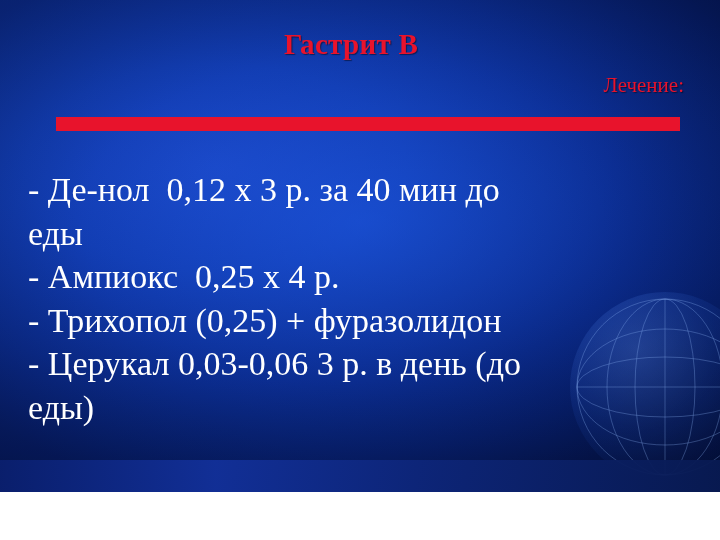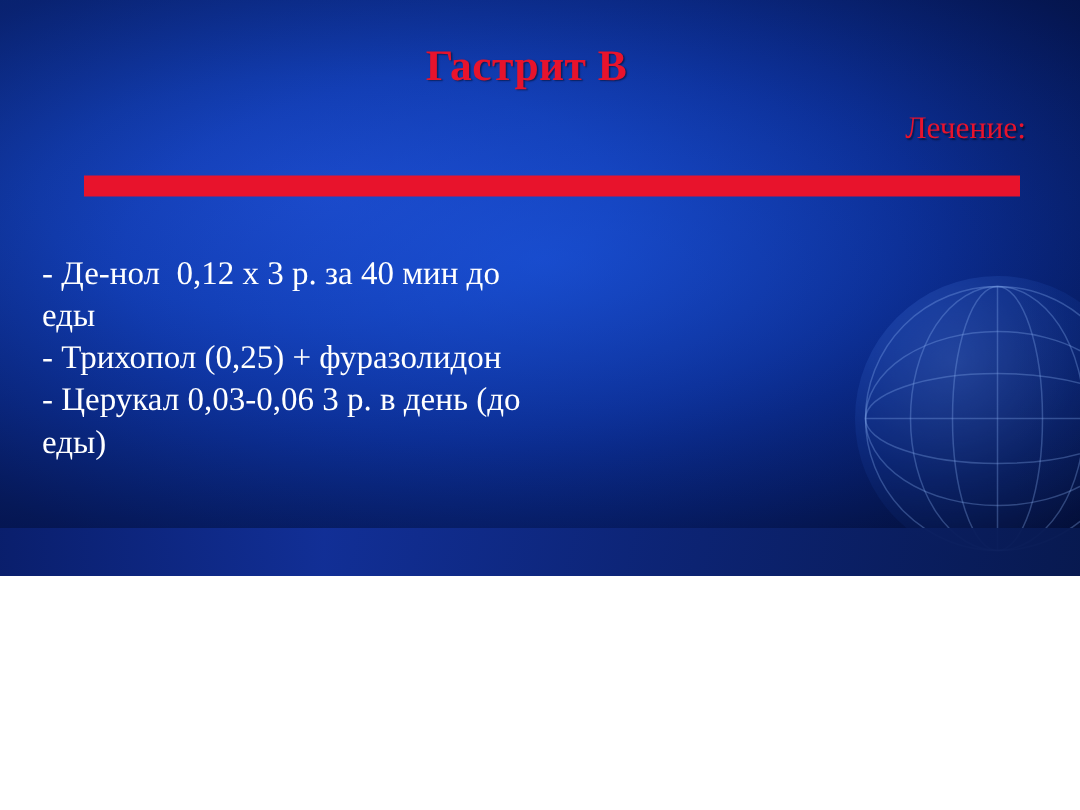--- a/index.html
+++ b/index.html
@@ -8,21 +8,21 @@
   }
   body {
     width: 720px;
     height: 540px;
     overflow: hidden;
     font-family: "Liberation Serif", serif;
   }
   .slide {
     position: relative;
     width: 720px;
-    height: 384px;
+    height: 492px;
     background:
       radial-gradient(ellipse 120% 95% at 30% 34%, #1b49c9 0%, #1340b8 22%, #0c2f95 45%, #07206e 65%, #041447 82%, #020a28 100%);
     overflow: hidden;
   }
   
   .slide::before {
     content: "";
     position: absolute;
     inset: 0;
     background:
@@ -85,21 +85,21 @@
     width: 624px;
     height: 14px;
     background: #e8132c;
   }
   .body-text {
     position: absolute;
     left: 28px;
     right: 24px;
     top: 168px;
     color: #ffffff;
-    font-size: 22px;
+    font-size: 34px;
     line-height: 1.28;
   }
   .line {
     white-space: pre-wrap;
   }
   .ind-right {
     text-align: left;
     padding-right: 96px;
   }
   .ind-right2 {
@@ -131,18 +131,19 @@
 
   <div class="bottom-band"></div>
 
   <div class="title">Гастрит В</div>
   <div class="subtitle">Лечение:</div>
   <div class="rule"></div>
 
   <div class="body-text">
     <div class="line">- Де-нол  0,12 х 3 р. за 40 мин до</div>
     <div class="line ind-right">еды</div>
+    <div class="line">- Ампиокс  0,25 х 4 р.</div>
     <div class="line">- Трихопол (0,25) + фуразолидон</div>
     <div class="line">- Церукал 0,03-0,06 3 р. в день (до</div>
     <div class="line ind-right3">еды)</div>
   </div>
 
 </div>
 
 </body></html>

